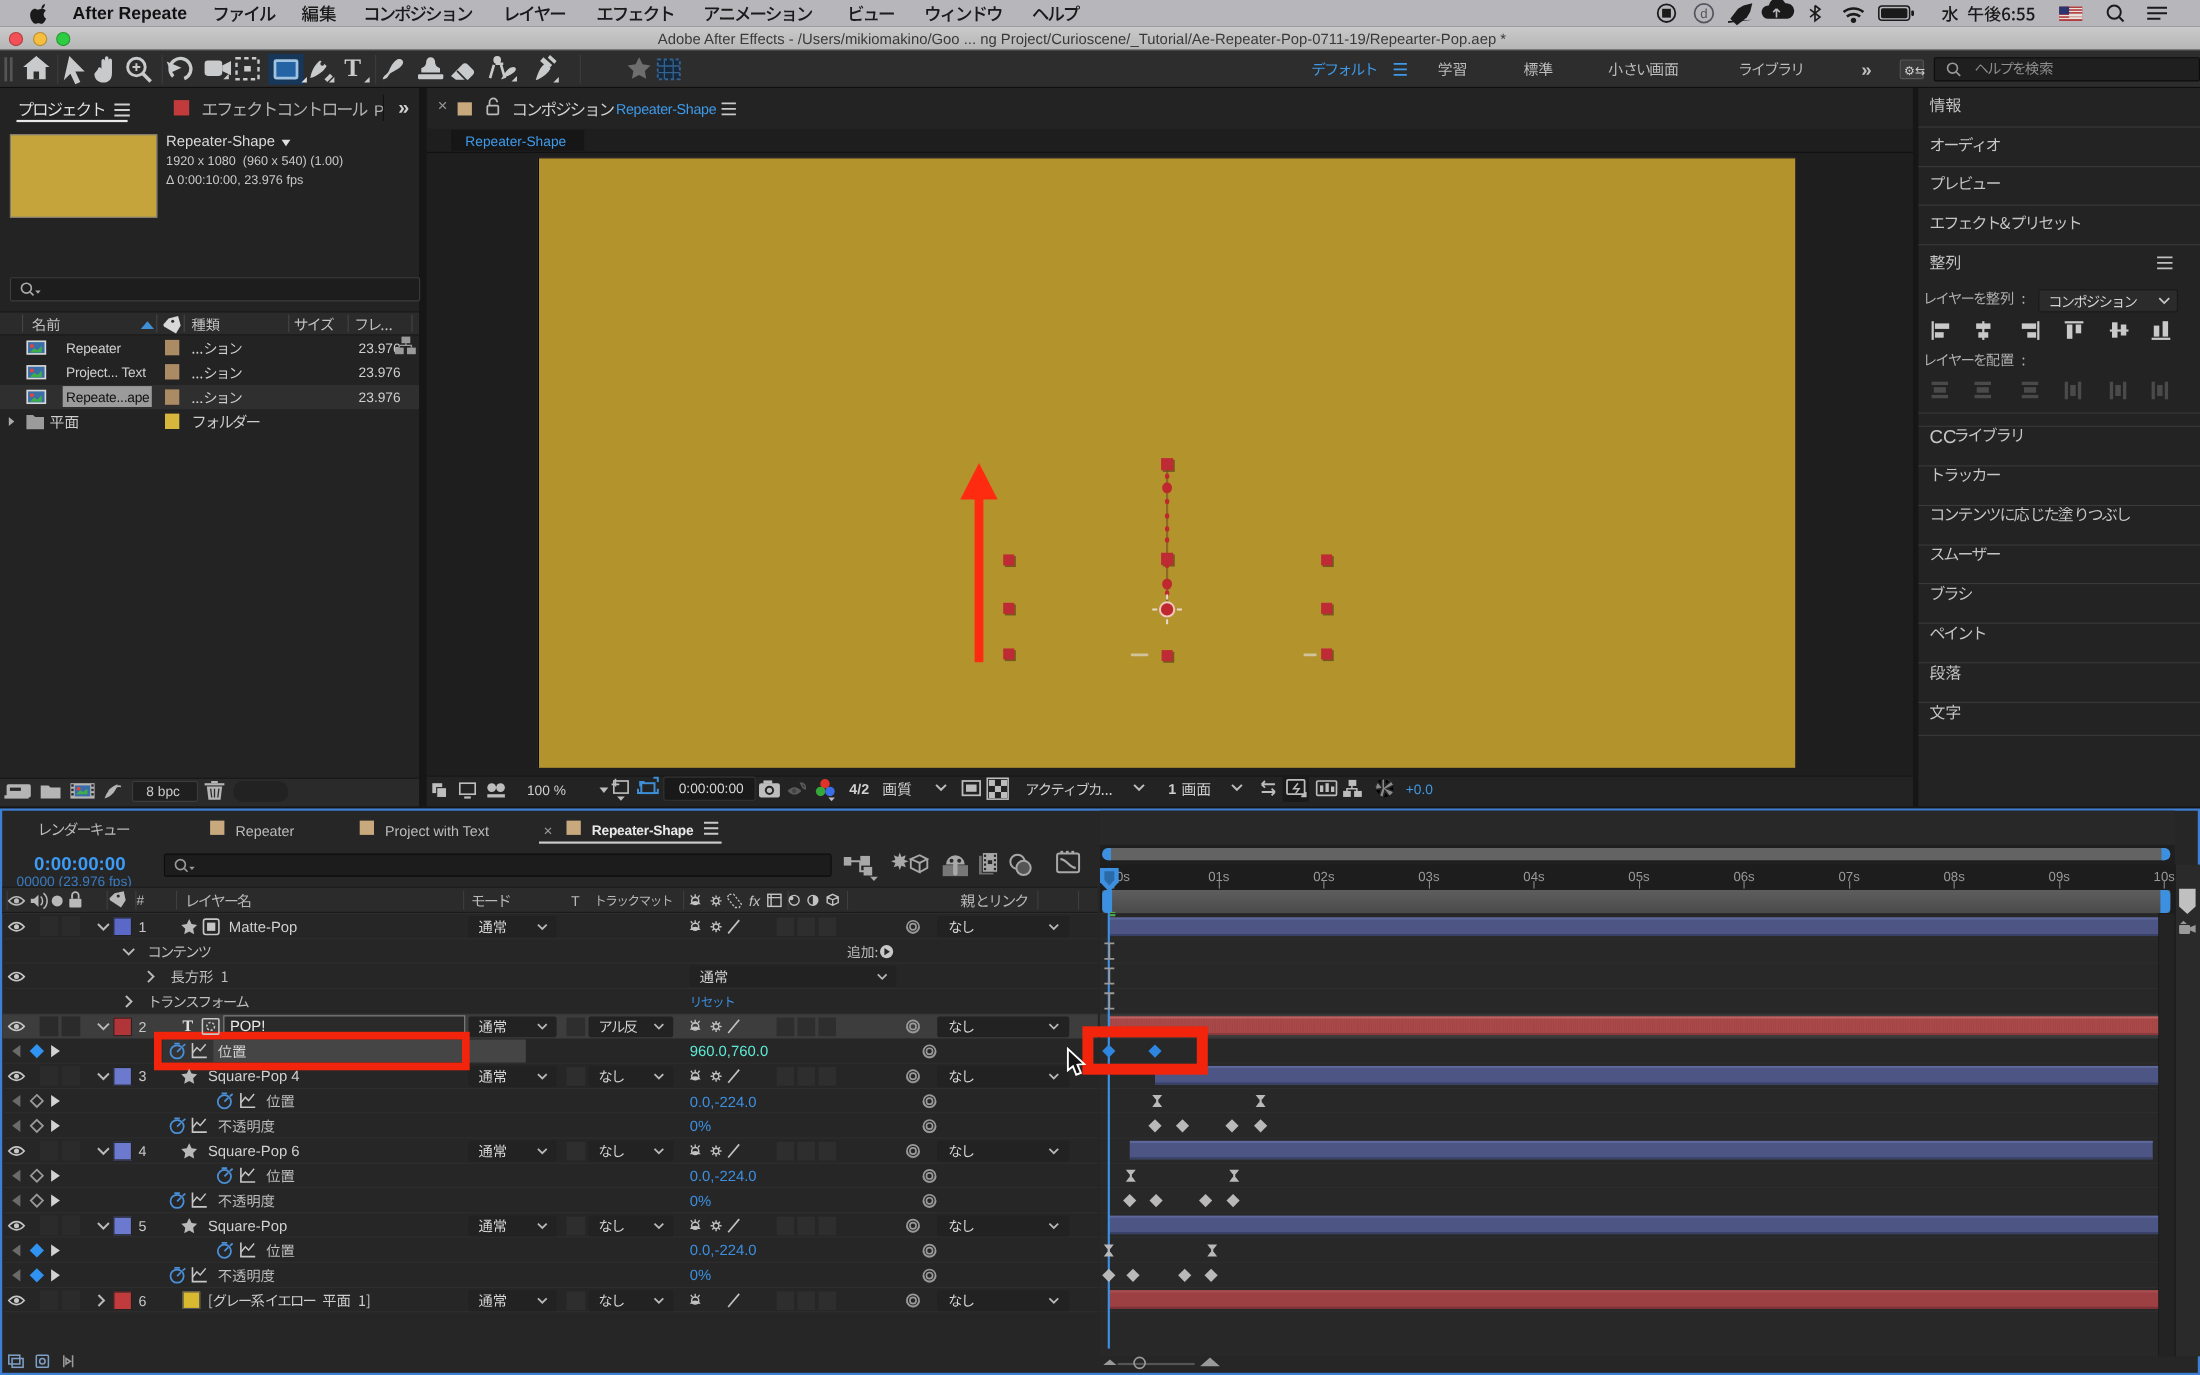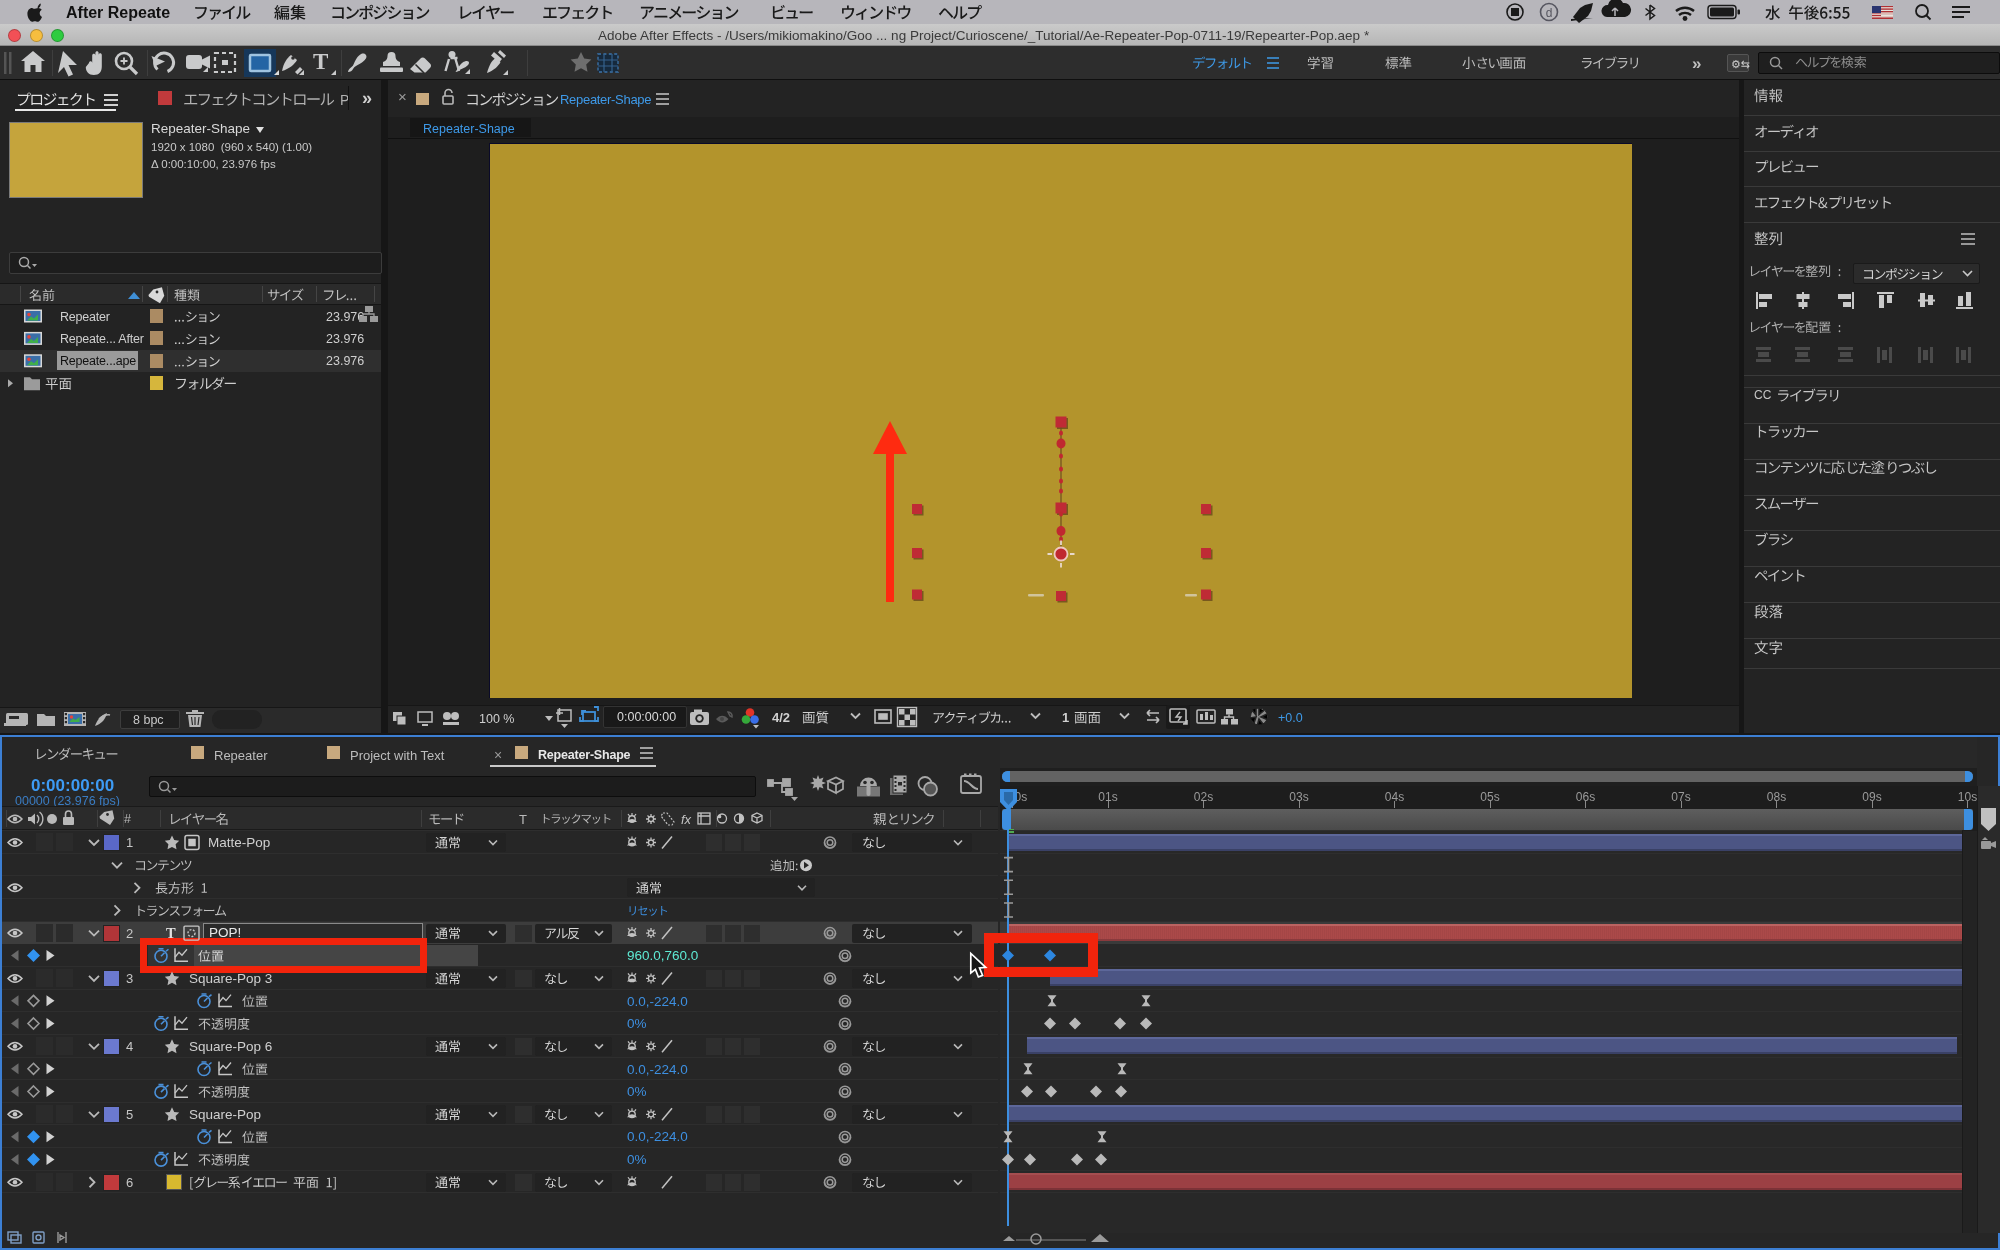--- a/index.html
+++ b/index.html
@@ -41,21 +41,21 @@
 <div class="a" style="left:316px;top:286px;width:1px;height:16px;background:#454545"></div>
 <div class="a" style="left:374px;top:286px;width:1px;height:16px;background:#454545"></div>
 <div class="a" style="left:421px;top:831px;width:1px;height:395px;background:#1f1f1f"></div>
 <div class="a" style="left:621px;top:831px;width:1px;height:395px;background:#1f1f1f"></div>
 <div class="a" style="left:716px;top:831px;width:1px;height:395px;background:#1f1f1f"></div>
 <div class="a" style="left:943px;top:831px;width:1px;height:395px;background:#1f1f1f"></div>
 <div class="a" style="left:980px;top:831px;width:1px;height:395px;background:#1f1f1f"></div>
 <div class="a" style="left:60px;top:309.5px;font-size:12.5px;color:#cfcfcf;white-space:nowrap;letter-spacing:-0.2px">Repeater</div>
 <div class="a" style="left:150px;top:309.0px;width:13px;height:14px;background:#ab8b63"></div>
 <div class="a" style="left:326px;top:309.5px;font-size:12.5px;color:#cfcfcf;white-space:nowrap;">23.976</div>
-<div class="a" style="left:60px;top:331.9px;font-size:12.5px;color:#cfcfcf;white-space:nowrap;letter-spacing:-0.2px">Repeate... After</div>
+<div class="a" style="left:60px;top:331.9px;font-size:12.5px;color:#cfcfcf;white-space:nowrap;letter-spacing:-0.2px">Project... Text</div>
 <div class="a" style="left:150px;top:331.4px;width:13px;height:14px;background:#ab8b63"></div>
 <div class="a" style="left:326px;top:331.9px;font-size:12.5px;color:#cfcfcf;white-space:nowrap;">23.976</div>
 <div class="a" style="left:0px;top:349.8px;width:381px;height:22.4px;background:#2f2f2f"></div>
 <div class="a" style="left:57px;top:351.3px;width:81px;height:19px;background:#9b9b9b"></div>
 <div class="a" style="left:60px;top:354.3px;font-size:12.5px;color:#111;white-space:nowrap;letter-spacing:-0.2px">Repeate...ape</div>
 <div class="a" style="left:150px;top:353.8px;width:13px;height:14px;background:#ab8b63"></div>
 <div class="a" style="left:326px;top:354.3px;font-size:12.5px;color:#cfcfcf;white-space:nowrap;">23.976</div>
 <div class="a" style="left:150px;top:376.2px;width:13px;height:14px;background:#d6b63c"></div>
 <div class="a" style="left:0px;top:707px;width:381px;height:26px;background:#2a2a2a;border-top:1px solid #161616"></div>
 <div class="a" style="left:120px;top:710px;width:60px;height:19px;background:#1f1f1f;border:1px solid #3c3c3c;border-radius:2px"></div>
@@ -78,21 +78,21 @@
 <div class="a" style="left:1062px;top:710px;font-size:13px;color:#d0d0d0;white-space:nowrap;font-weight:bold">1</div>
 <div class="a" style="left:1166px;top:705px;width:24px;height:24px;background:#1a1a1a;border-radius:2px"></div>
 <div class="a" style="left:1278px;top:711px;font-size:12.5px;color:#3e9ae8;white-space:nowrap;">+0.0</div>
 <div class="a" style="left:1744px;top:80px;width:256px;height:653px;background:#232323"></div>
 <div class="a" style="left:1744px;top:115px;width:256px;height:1px;background:#3a3a3a"></div>
 <div class="a" style="left:1744px;top:151px;width:256px;height:1px;background:#3a3a3a"></div>
 <div class="a" style="left:1744px;top:186px;width:256px;height:1px;background:#3a3a3a"></div>
 <div class="a" style="left:1744px;top:222px;width:256px;height:1px;background:#3a3a3a"></div>
 <div class="a" style="left:1853px;top:263px;width:127px;height:21px;background:#2b2b2b;border:1px solid #1a1a1a;border-radius:2px"></div>
 <div class="a" style="left:1744px;top:375px;width:256px;height:1px;background:#3a3a3a"></div>
-<div class="a" style="left:1754px;top:388px;font-size:12px;color:#c6c6c6;white-space:nowrap;">CC</div>
+<div class="a" style="left:1754px;top:388px;font-size:17px;color:#c6c6c6;white-space:nowrap;">CC</div>
 <div class="a" style="left:1744px;top:387px;width:256px;height:1px;background:#3a3a3a"></div>
 <div class="a" style="left:1744px;top:423px;width:256px;height:1px;background:#3a3a3a"></div>
 <div class="a" style="left:1744px;top:459px;width:256px;height:1px;background:#3a3a3a"></div>
 <div class="a" style="left:1744px;top:495px;width:256px;height:1px;background:#3a3a3a"></div>
 <div class="a" style="left:1744px;top:530px;width:256px;height:1px;background:#3a3a3a"></div>
 <div class="a" style="left:1744px;top:566px;width:256px;height:1px;background:#3a3a3a"></div>
 <div class="a" style="left:1744px;top:602px;width:256px;height:1px;background:#3a3a3a"></div>
 <div class="a" style="left:1744px;top:638px;width:256px;height:1px;background:#3a3a3a"></div>
 <div class="a" style="left:1744px;top:668px;width:256px;height:1px;background:#3a3a3a"></div>
 <div class="a" style="left:0px;top:735px;width:2000px;height:515px;background:#262626;border:2px solid #3c7fd4"></div>
@@ -164,21 +164,21 @@
 <div class="a" style="left:725px;top:924.6px;width:16px;height:17px;background:#2e2e2e"></div>
 <div class="a" style="left:744px;top:924.6px;width:16px;height:17px;background:#2e2e2e"></div>
 <div class="a" style="left:852px;top:923.6px;width:120px;height:19px;background:#222;border-radius:2px"></div>
 <div class="a" style="left:148px;top:945.25px;width:330px;height:21px;background:#454545"></div>
 <div class="a" style="left:148px;top:945.25px;width:46px;height:21px;background:#333"></div>
 <div class="a" style="left:627px;top:948.25px;font-size:13.5px;color:#5eead4;white-space:nowrap;">960.0,760.0</div>
 <div class="a" style="left:36px;top:968.9px;width:17px;height:18px;background:#2b2b2b"></div>
 <div class="a" style="left:56px;top:968.9px;width:17px;height:18px;background:#2b2b2b"></div>
 <div class="a" style="left:103px;top:969.9px;width:17px;height:17px;background:#6b79cf;border:1px solid #222"></div>
 <div class="a" style="left:126px;top:970.9px;font-size:13px;color:#c6c6c6;white-space:nowrap;">3</div>
-<div class="a" style="left:189px;top:970.9px;font-size:13.5px;color:#cfcfcf;white-space:nowrap;">Square-Pop 3</div>
+<div class="a" style="left:189px;top:970.9px;font-size:13.5px;color:#cfcfcf;white-space:nowrap;">Square-Pop 4</div>
 <div class="a" style="left:426px;top:968.9px;width:80px;height:19px;background:#222;border-radius:2px"></div>
 <div class="a" style="left:515px;top:969.9px;width:17px;height:17px;background:#2e2e2e"></div>
 <div class="a" style="left:535px;top:968.9px;width:77px;height:19px;background:#222;border-radius:2px"></div>
 <div class="a" style="left:706px;top:969.9px;width:16px;height:17px;background:#2e2e2e"></div>
 <div class="a" style="left:725px;top:969.9px;width:16px;height:17px;background:#2e2e2e"></div>
 <div class="a" style="left:744px;top:969.9px;width:16px;height:17px;background:#2e2e2e"></div>
 <div class="a" style="left:852px;top:968.9px;width:120px;height:19px;background:#222;border-radius:2px"></div>
 <div class="a" style="left:36px;top:1036.85px;width:17px;height:18px;background:#2b2b2b"></div>
 <div class="a" style="left:56px;top:1036.85px;width:17px;height:18px;background:#2b2b2b"></div>
 <div class="a" style="left:103px;top:1037.85px;width:17px;height:17px;background:#6b79cf;border:1px solid #222"></div>

